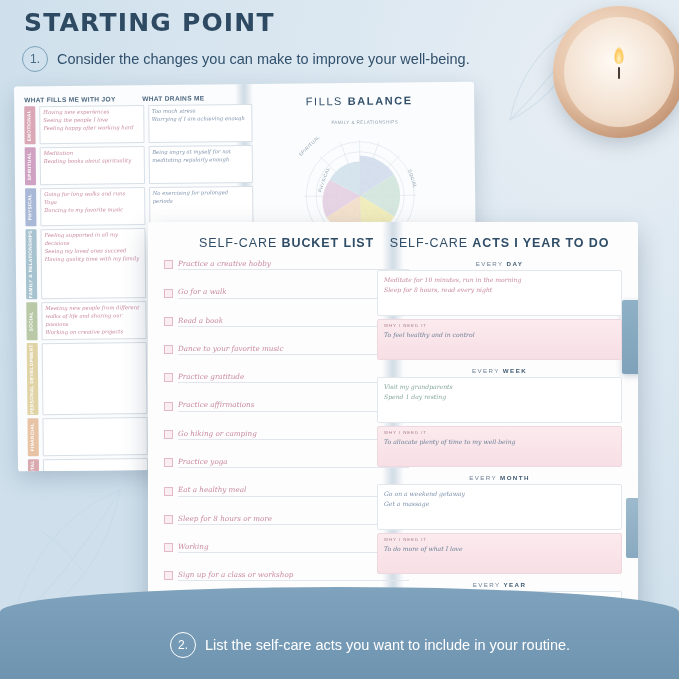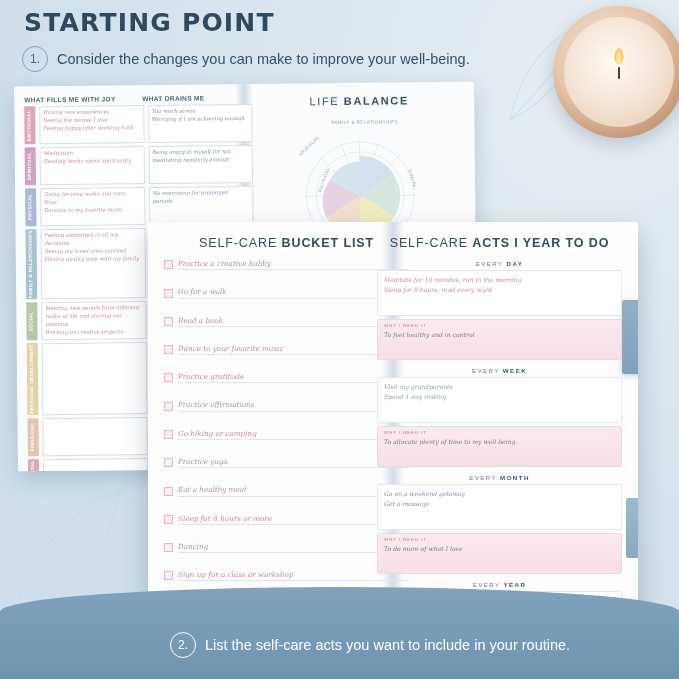--- a/index.html
+++ b/index.html
@@ -296,21 +296,21 @@
           <div class="jd-row">
             <div class="jd-tag" style="background: rgb(217, 170, 176);">ENVIRONMENTAL / MENTAL</div>
             <div class="jd-cell"></div>
             <div class="jd-cell"></div>
           </div>
         </div>
     </div>
 
     <div class="bkpage bkright">
       <div class="lb-title">
-        <span>LIFE</span>
+        <span>FILLS</span>
         <b>BALANCE</b>
       </div>
       <div class="wheel">
         <svg width="150" height="150" viewBox="0 0 150 150">
           <g transform="translate(75,75)">
             <circle r="54" fill="none" stroke="#e0e7ed" stroke-width=".7"></circle>
             <circle r="44" fill="none" stroke="#e0e7ed" stroke-width=".7"></circle>
             <circle r="34" fill="none" stroke="#e0e7ed" stroke-width=".7"></circle>
             <circle r="24" fill="none" stroke="#e0e7ed" stroke-width=".7"></circle>
             <circle r="14" fill="none" stroke="#e0e7ed" stroke-width=".7"></circle>
@@ -386,21 +386,21 @@
           <div class="bl-item">
             <span class="bl-box"></span>
             <span class="bl-line pink">Eat a healthy meal</span>
           </div>
           <div class="bl-item">
             <span class="bl-box"></span>
             <span class="bl-line pink">Sleep for 8 hours or more</span>
           </div>
           <div class="bl-item">
             <span class="bl-box"></span>
-            <span class="bl-line pink">Dancing</span>
+            <span class="bl-line pink">Working</span>
           </div>
           <div class="bl-item">
             <span class="bl-box"></span>
             <span class="bl-line pink">Sign up for a class or workshop</span>
           </div>
           <div class="bl-item">
             <span class="bl-box"></span>
             <span class="bl-line">&nbsp;</span>
           </div>
           <div class="bl-item">

